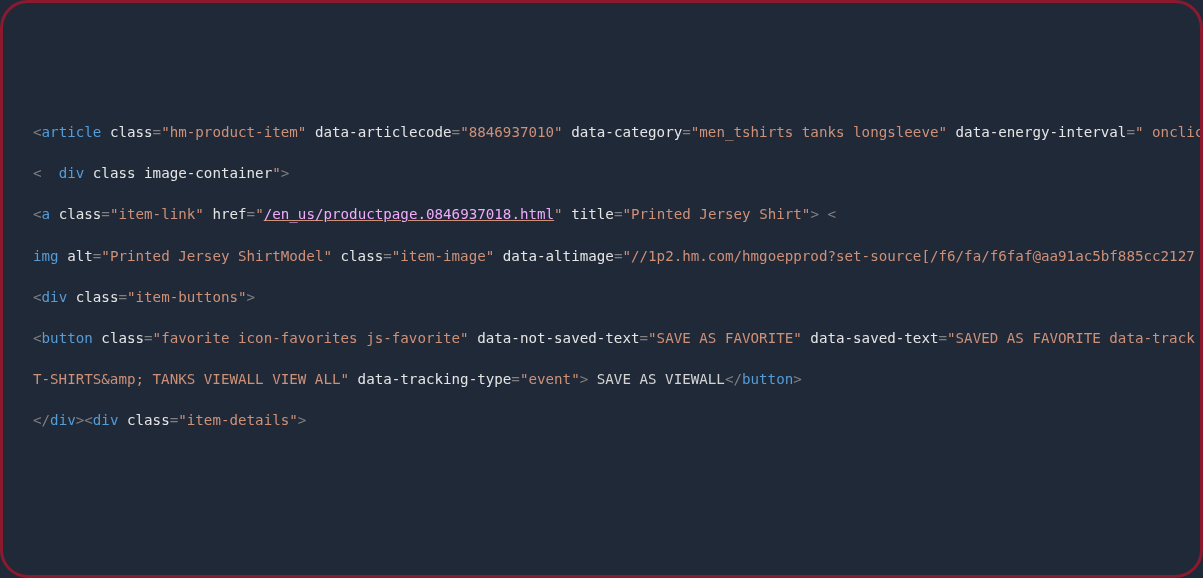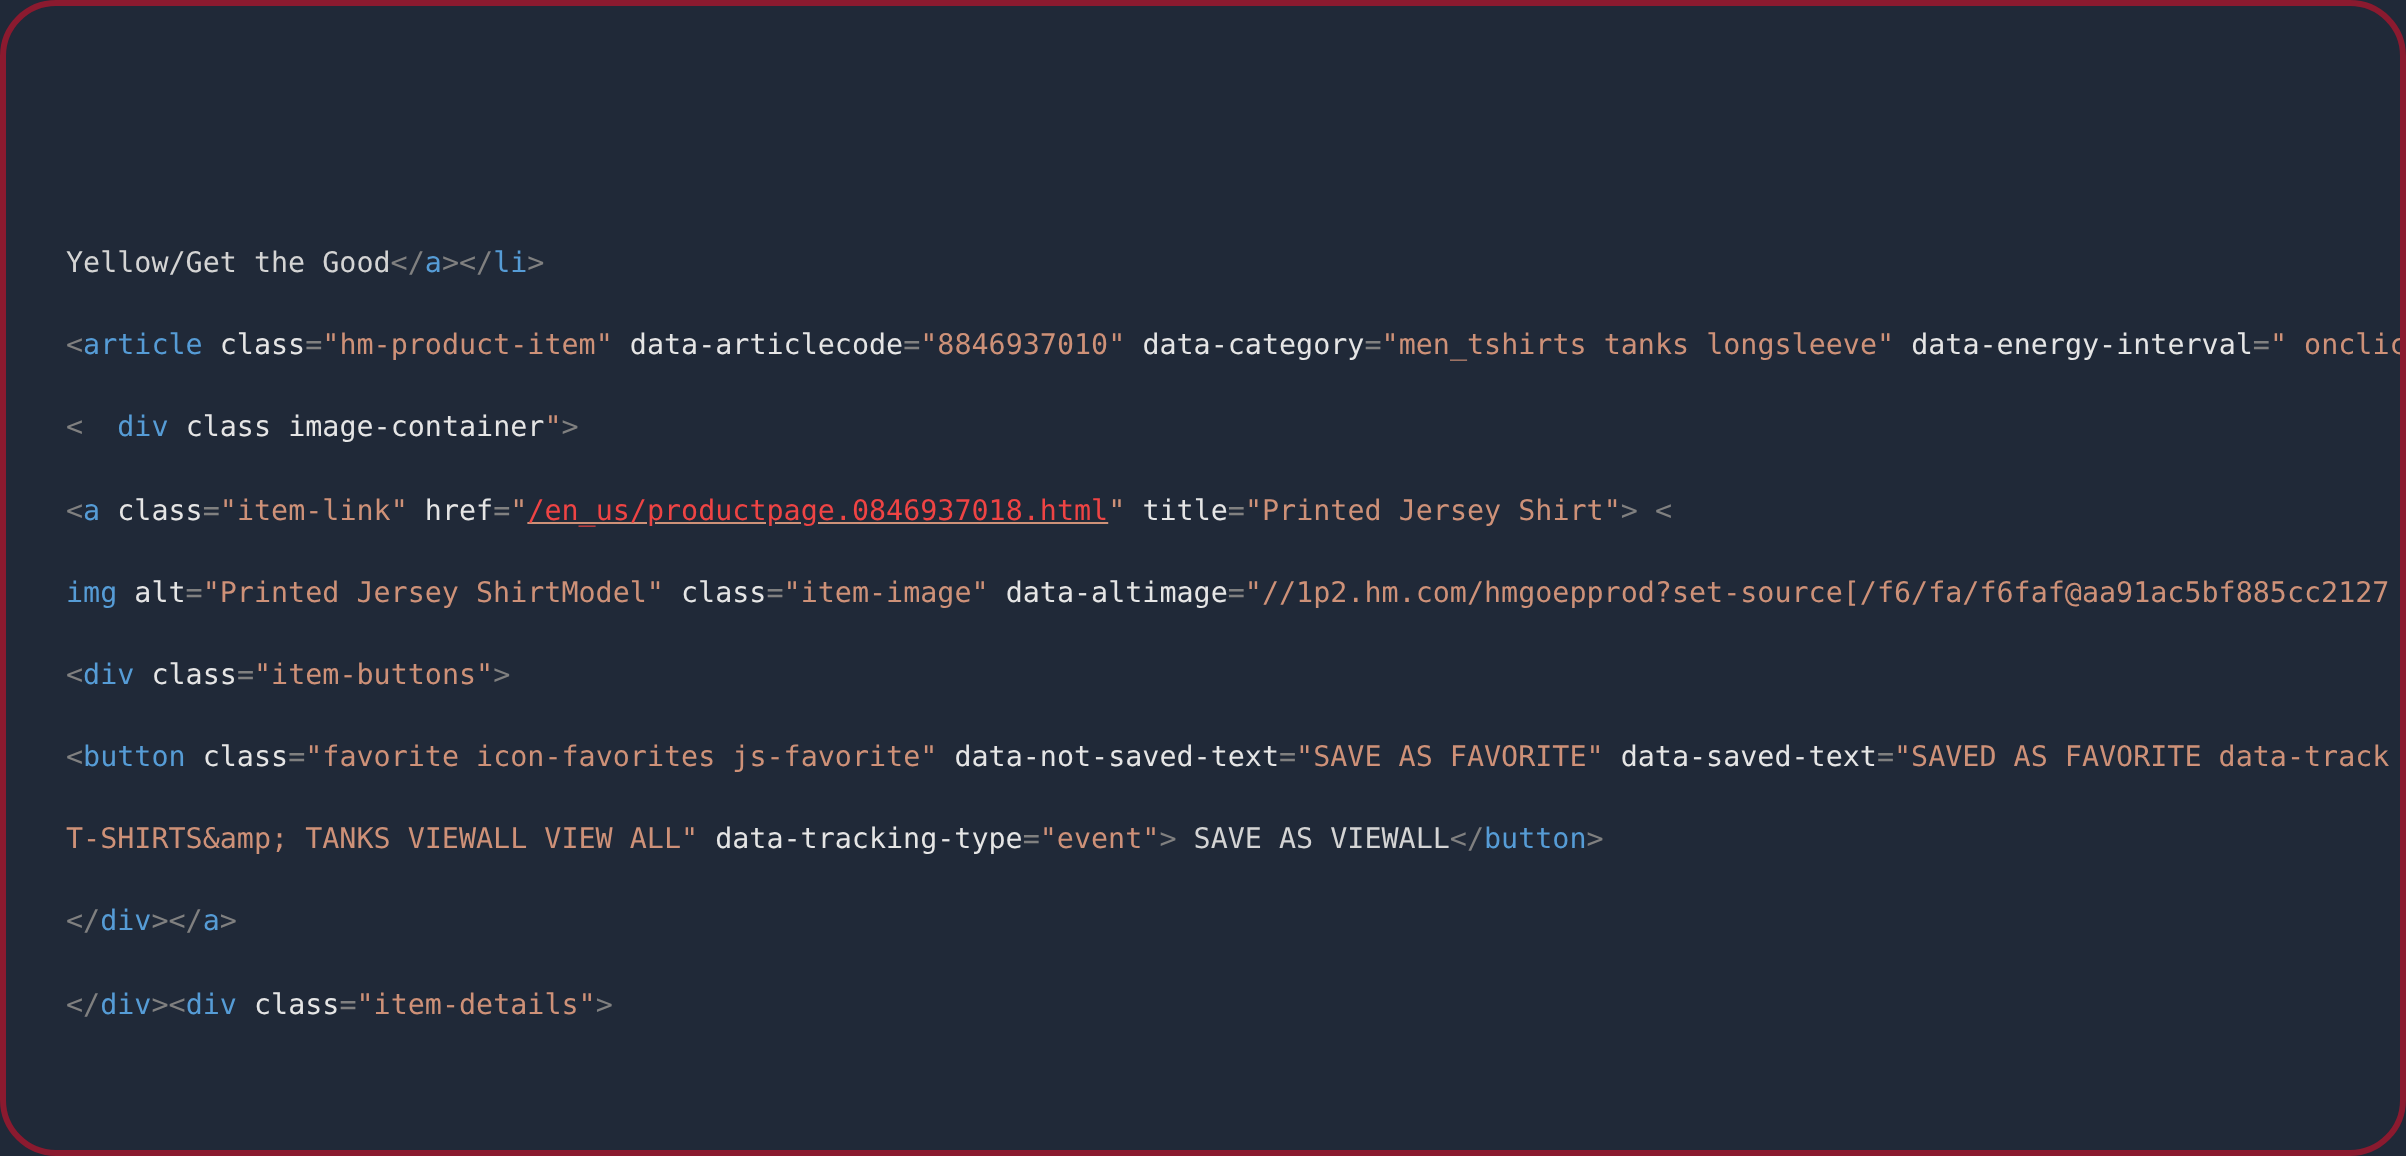--- a/index.html
+++ b/index.html
@@ -17,38 +17,36 @@
     height: 578px;
     overflow: hidden;
     white-space: pre;
   }
   .code { white-space: pre; }
   .pun  { color: #808080; }   
   .tag  { color: #569cd6; }
   .attr { color: #e5e5e5; }
   .str  { color: #ce9178; }
   .txt  { color: #d4d4d4; }
-  .urlU { color: #ef4444; text-decoration: underline; text-decoration-color: #ce9178; margin-top: 40px; }
+  .urlU { color: #f0abfc; text-decoration: underline; text-decoration-color: #ce9178; margin-top: 40px; }
   .line { display: block; }
 </style>
 </head>
 <body>
 
 
 
 <div class="code">
-<span class="line"><span class="txt">Yellow/Get the Good</span><span class="pun">&lt;/</span><span class="tag">a</span><span class="pun">&gt;&lt;/</span><span class="tag">li</span><span class="pun">&gt;</span></span>
 <span class="line"><span class="pun">&lt;</span><span class="tag">article</span> <span class="attr">class</span><span class="pun">=</span><span class="str">"hm-product-item"</span> <span class="attr">data-articlecode</span><span class="pun">=</span><span class="str">"8846937010"</span> <span class="attr">data-category</span><span class="pun">=</span><span class="str">"men_tshirts tanks longsleeve"</span> <span class="attr">data-energy-interval</span><span class="pun">=</span><span class="str">" onclic k="</span></span>
 <span class="line"><span class="pun">&lt;</span>  <span class="tag">div</span> <span class="attr">class</span> <span class="attr">image-container</span><span class="str">"</span><span class="pun">&gt;</span></span>
 <span class="line"><span class="pun">&lt;</span><span class="tag">a</span> <span class="attr">class</span><span class="pun">=</span><span class="str">"item-link"</span> <span class="attr">href</span><span class="pun">=</span><span class="str">"</span><span class="urlU">/en_us/productpage.0846937018.html</span><span class="str">"</span> <span class="attr">title</span><span class="pun">=</span><span class="str">"Printed Jersey Shirt"</span><span class="pun">&gt;</span> <span class="pun">&lt;</span></span>
 <span class="line"><span class="tag">img</span> <span class="attr">alt</span><span class="pun">=</span><span class="str">"Printed Jersey ShirtModel"</span> <span class="attr">class</span><span class="pun">=</span><span class="str">"item-image"</span> <span class="attr">data-altimage</span><span class="pun">=</span><span class="str">"//1p2.hm.com/hmgoepprod?set-source[/f6/fa/f6faf@aa91ac5bf885cc2127 1451638d1bd</span></span>
 <span class="line"><span class="pun">&lt;</span><span class="tag">div</span> <span class="attr">class</span><span class="pun">=</span><span class="str">"item-buttons"</span><span class="pun">&gt;</span></span>
 <span class="line"><span class="pun">&lt;</span><span class="tag">button</span> <span class="attr">class</span><span class="pun">=</span><span class="str">"favorite icon-favorites js-favorite"</span> <span class="attr">data-not-saved-text</span><span class="pun">=</span><span class="str">"SAVE AS FAVORITE"</span> <span class="attr">data-saved-text</span><span class="pun">=</span><span class="str">"SAVED AS FAVORITE data-track ing-ison-te</span></span>
 <span class="line"><span class="str">T-SHIRTS&amp;amp; TANKS VIEWALL VIEW ALL"</span> <span class="attr">data-tracking-type</span><span class="pun">=</span><span class="str">"event"</span><span class="pun">&gt;</span><span class="txt"> SAVE AS VIEWALL</span><span class="pun">&lt;/</span><span class="tag">button</span><span class="pun">&gt;</span></span>
-<span class="line"><span class="pun">&lt;/</span><span class="tag">div</span><span class="pun">&gt;&lt;/</span><span class="tag">a</span><span class="pun">&gt;</span></span>
 <span class="line"><span class="pun">&lt;/</span><span class="tag">div</span><span class="pun">&gt;&lt;</span><span class="tag">div</span> <span class="attr">class</span><span class="pun">=</span><span class="str">"item-details"</span><span class="pun">&gt;</span></span>
 
 
 
 
 
 
 
 
 

